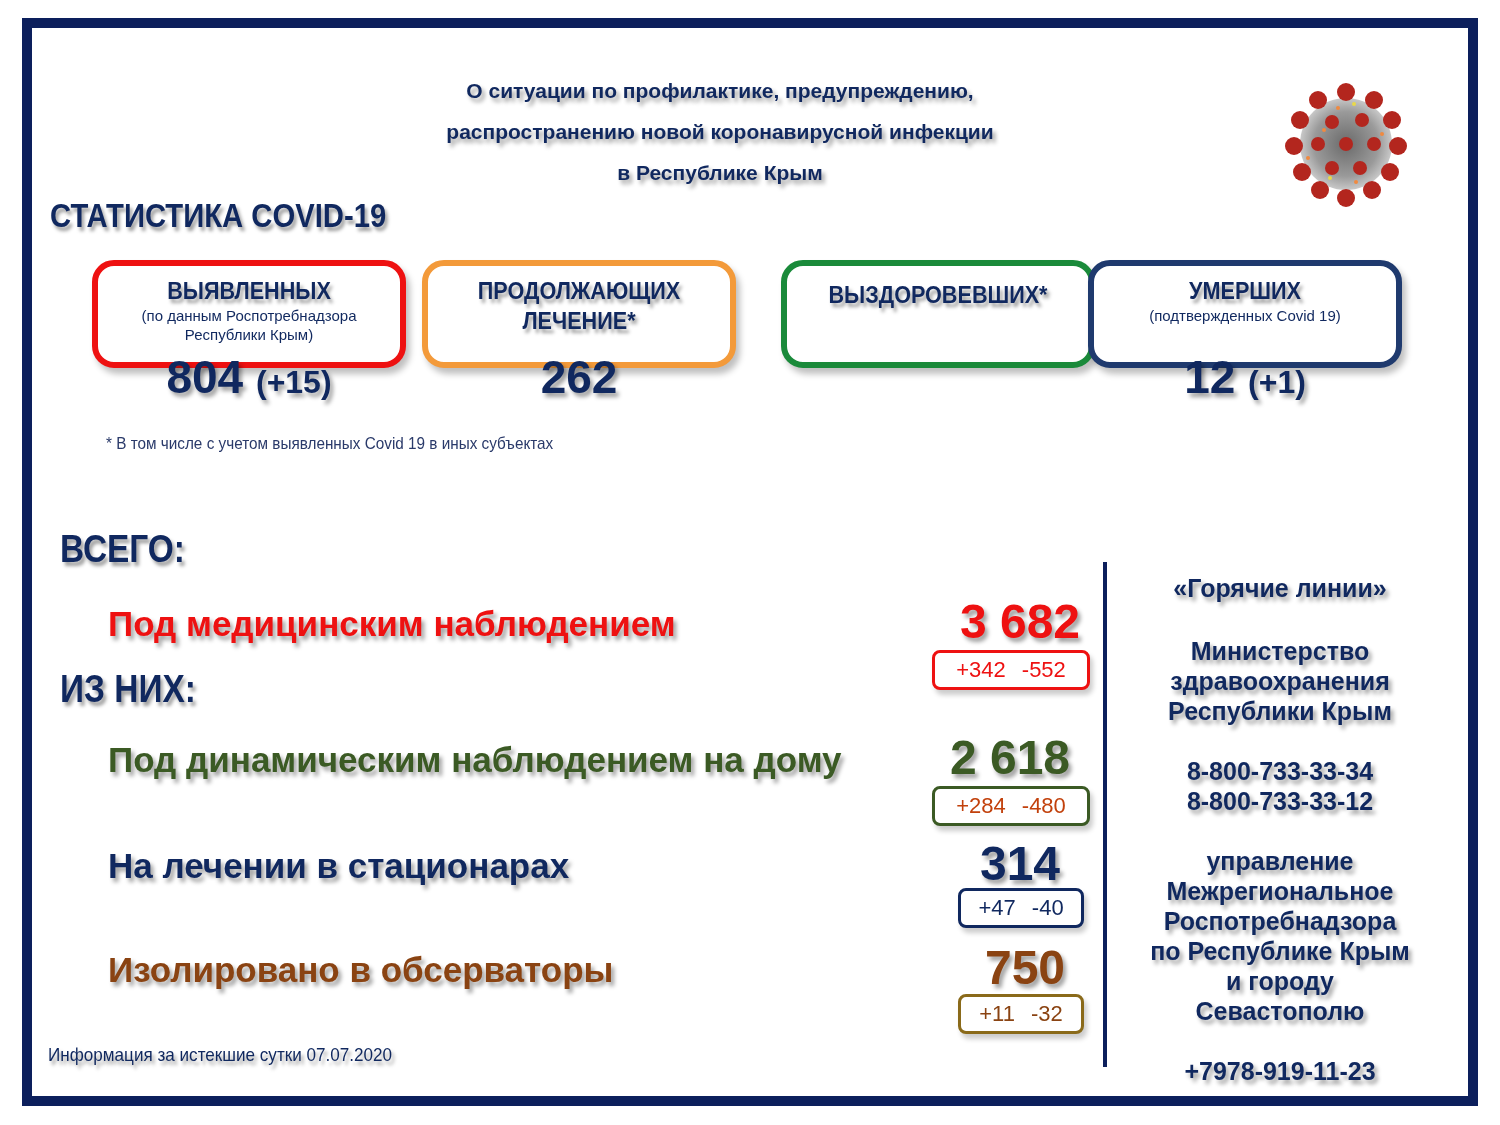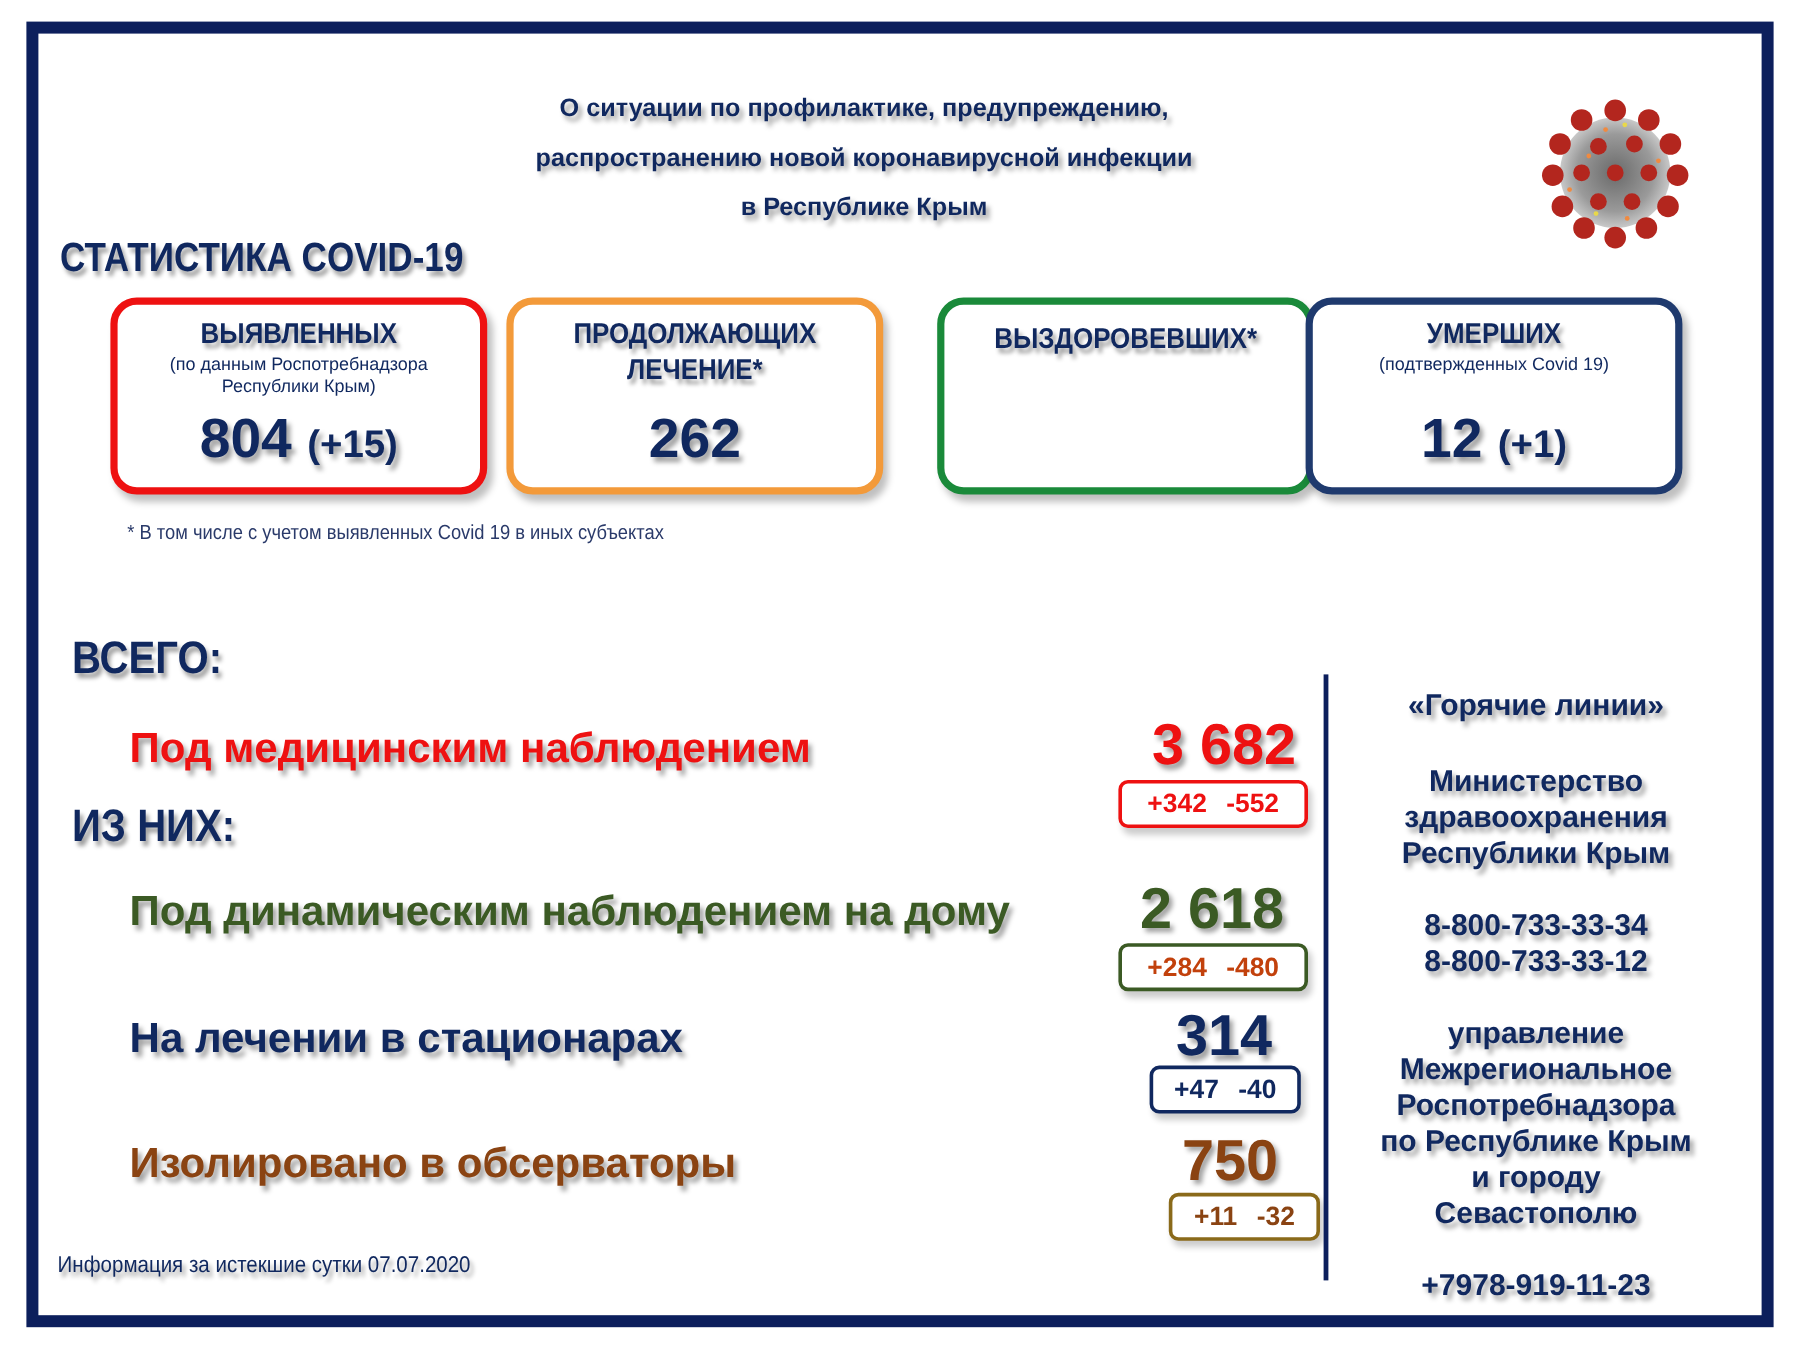--- a/index.html
+++ b/index.html
@@ -10,39 +10,39 @@
   .abs { position: absolute; }
   .shadow { text-shadow: 3px 4px 4px rgba(0,0,0,0.38); }
 
   .title { left: 220px; top: 70px; width: 1000px; text-align: center;
            font-size: 21px; font-weight: bold; line-height: 41px; color: #10285f; }
   .virus { left: 1278px; top: 78px; width: 136px; height: 132px; }
 
   .section-title { left: 50px; top: 196px; font-size: 34px; font-weight: bold;
                    color: #10285f; transform: scaleX(0.86); transform-origin: left; }
 
-  .card { top: 248px; width: 314px; height: 164px; border-radius: 22px; border: 6px solid;
+  .card { top: 260px; width: 314px; height: 108px; border-radius: 22px; border: 6px solid;
           box-sizing: border-box; background: #fff;
           box-shadow: 4px 6px 6px rgba(0,0,0,0.25); text-align: center; color: #10285f; }
   .card .label { font-size: 24px; font-weight: bold; line-height: 30px; margin-top: 10px;
                  transform: scaleX(0.9); }
   .card .sub { font-size: 15px; line-height: 19px; color: #10285f; }
   .card .value { position: absolute; left: 0; right: 0; font-size: 46px; font-weight: bold; }
   .card .delta { font-size: 32px; }
 
   .footnote { left: 106px; top: 434px; font-size: 17px; color: #2a3a6a;
               transform: scaleX(0.9); transform-origin: left; }
 
   .heading { font-size: 38px; font-weight: bold; color: #10285f;
              transform: scaleX(0.88); transform-origin: left; }
   .row-label { left: 108px; font-size: 35px; font-weight: bold; }
   .big-num { font-size: 48px; font-weight: bold; text-align: center; }
   .delta-box { border: 3px solid; border-radius: 8px; box-sizing: border-box; background: #fff;
                font-size: 22px; text-align: center; box-shadow: 3px 5px 5px rgba(0,0,0,0.2);
-               word-spacing: 10px; font-weight: bold; }
+               word-spacing: 10px; }
 
   .divider { left: 1103px; top: 562px; width: 4px; height: 505px; background: #0c1f5c; }
 
   .hotline { left: 1125px; width: 310px; text-align: center; font-size: 25px; font-weight: bold;
              color: #10285f; line-height: 30px; }
   .date-note { left: 48px; top: 1044px; font-size: 19px; color: #10285f;
                transform: scaleX(0.9); transform-origin: left; }
 </style>
 </head>
 <body>
@@ -148,21 +148,21 @@
 
 <div class="abs row-label shadow" style="top:846px; color:#10285f;">На лечении в стационарах</div>
 <div class="abs big-num shadow" style="left:930px; top:836px; width:180px; color:#10285f;">314</div>
 <div class="abs delta-box" style="left:958px; top:888px; width:126px; height:40px; line-height:34px; border-color:#10285f; color:#10285f;">
   <span>+47</span>
   <span>-40</span>
 </div>
 
 <div class="abs row-label shadow" style="top:950px; color:#8a4312;">Изолировано в обсерваторы</div>
 <div class="abs big-num shadow" style="left:935px; top:940px; width:180px; color:#8a4312;">750</div>
-<div class="abs delta-box" style="left:958px; top:994px; width:126px; height:40px; line-height:34px; border-color:#8a6a1a; color:#8a4312;margin-left:16px;">
+<div class="abs delta-box" style="left:958px; top:994px; width:126px; height:40px; line-height:34px; border-color:#8a6a1a; color:#8a4312;">
   <span>+11</span>
   <span>-32</span>
 </div>
 
 <div class="abs divider"></div>
 
 <div class="abs hotline shadow" style="top:573px;">«Горячие линии»</div>
 <div class="abs hotline shadow" style="top:636px;">
   <div>Министерство</div>
   <div>здравоохранения</div>

